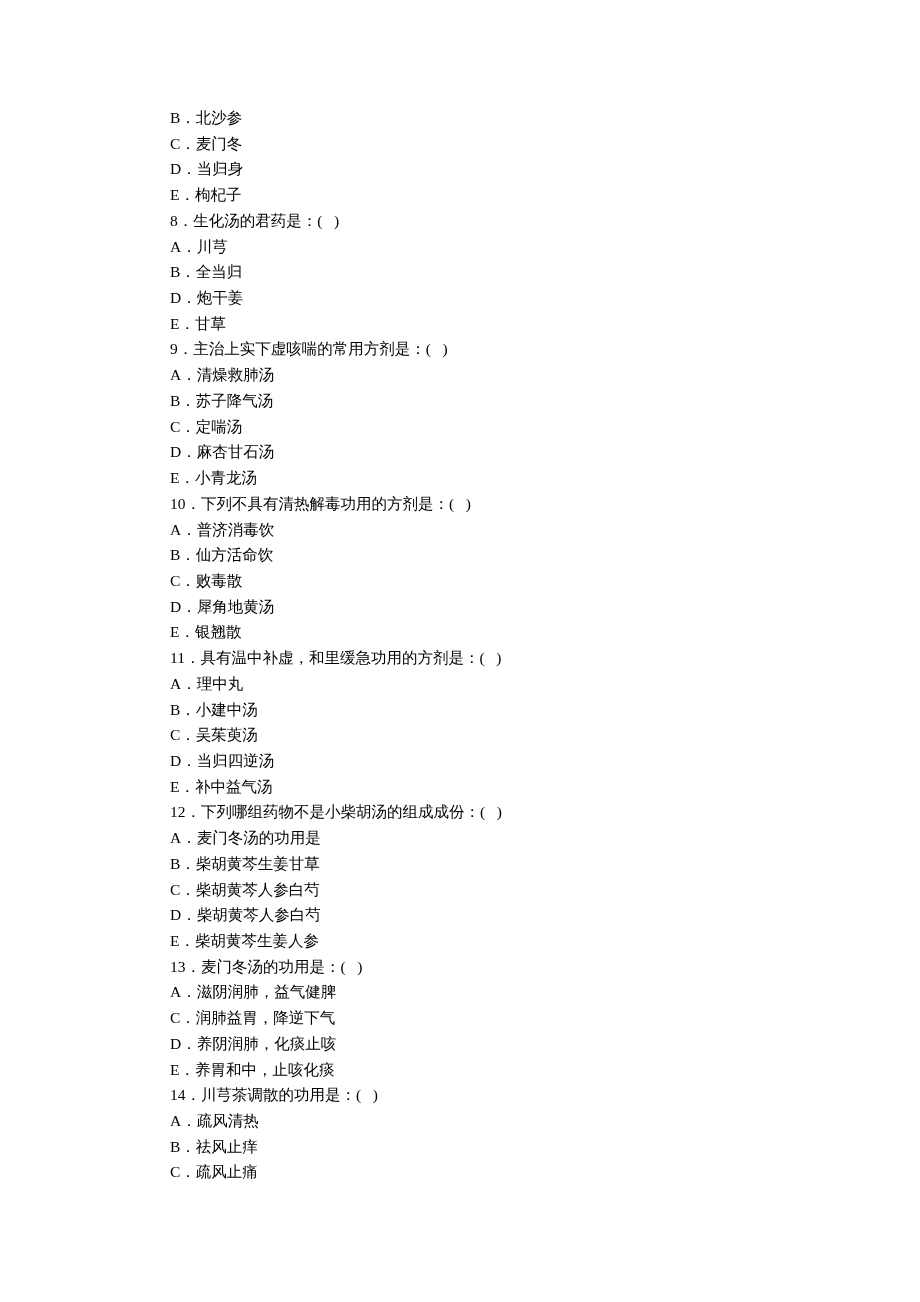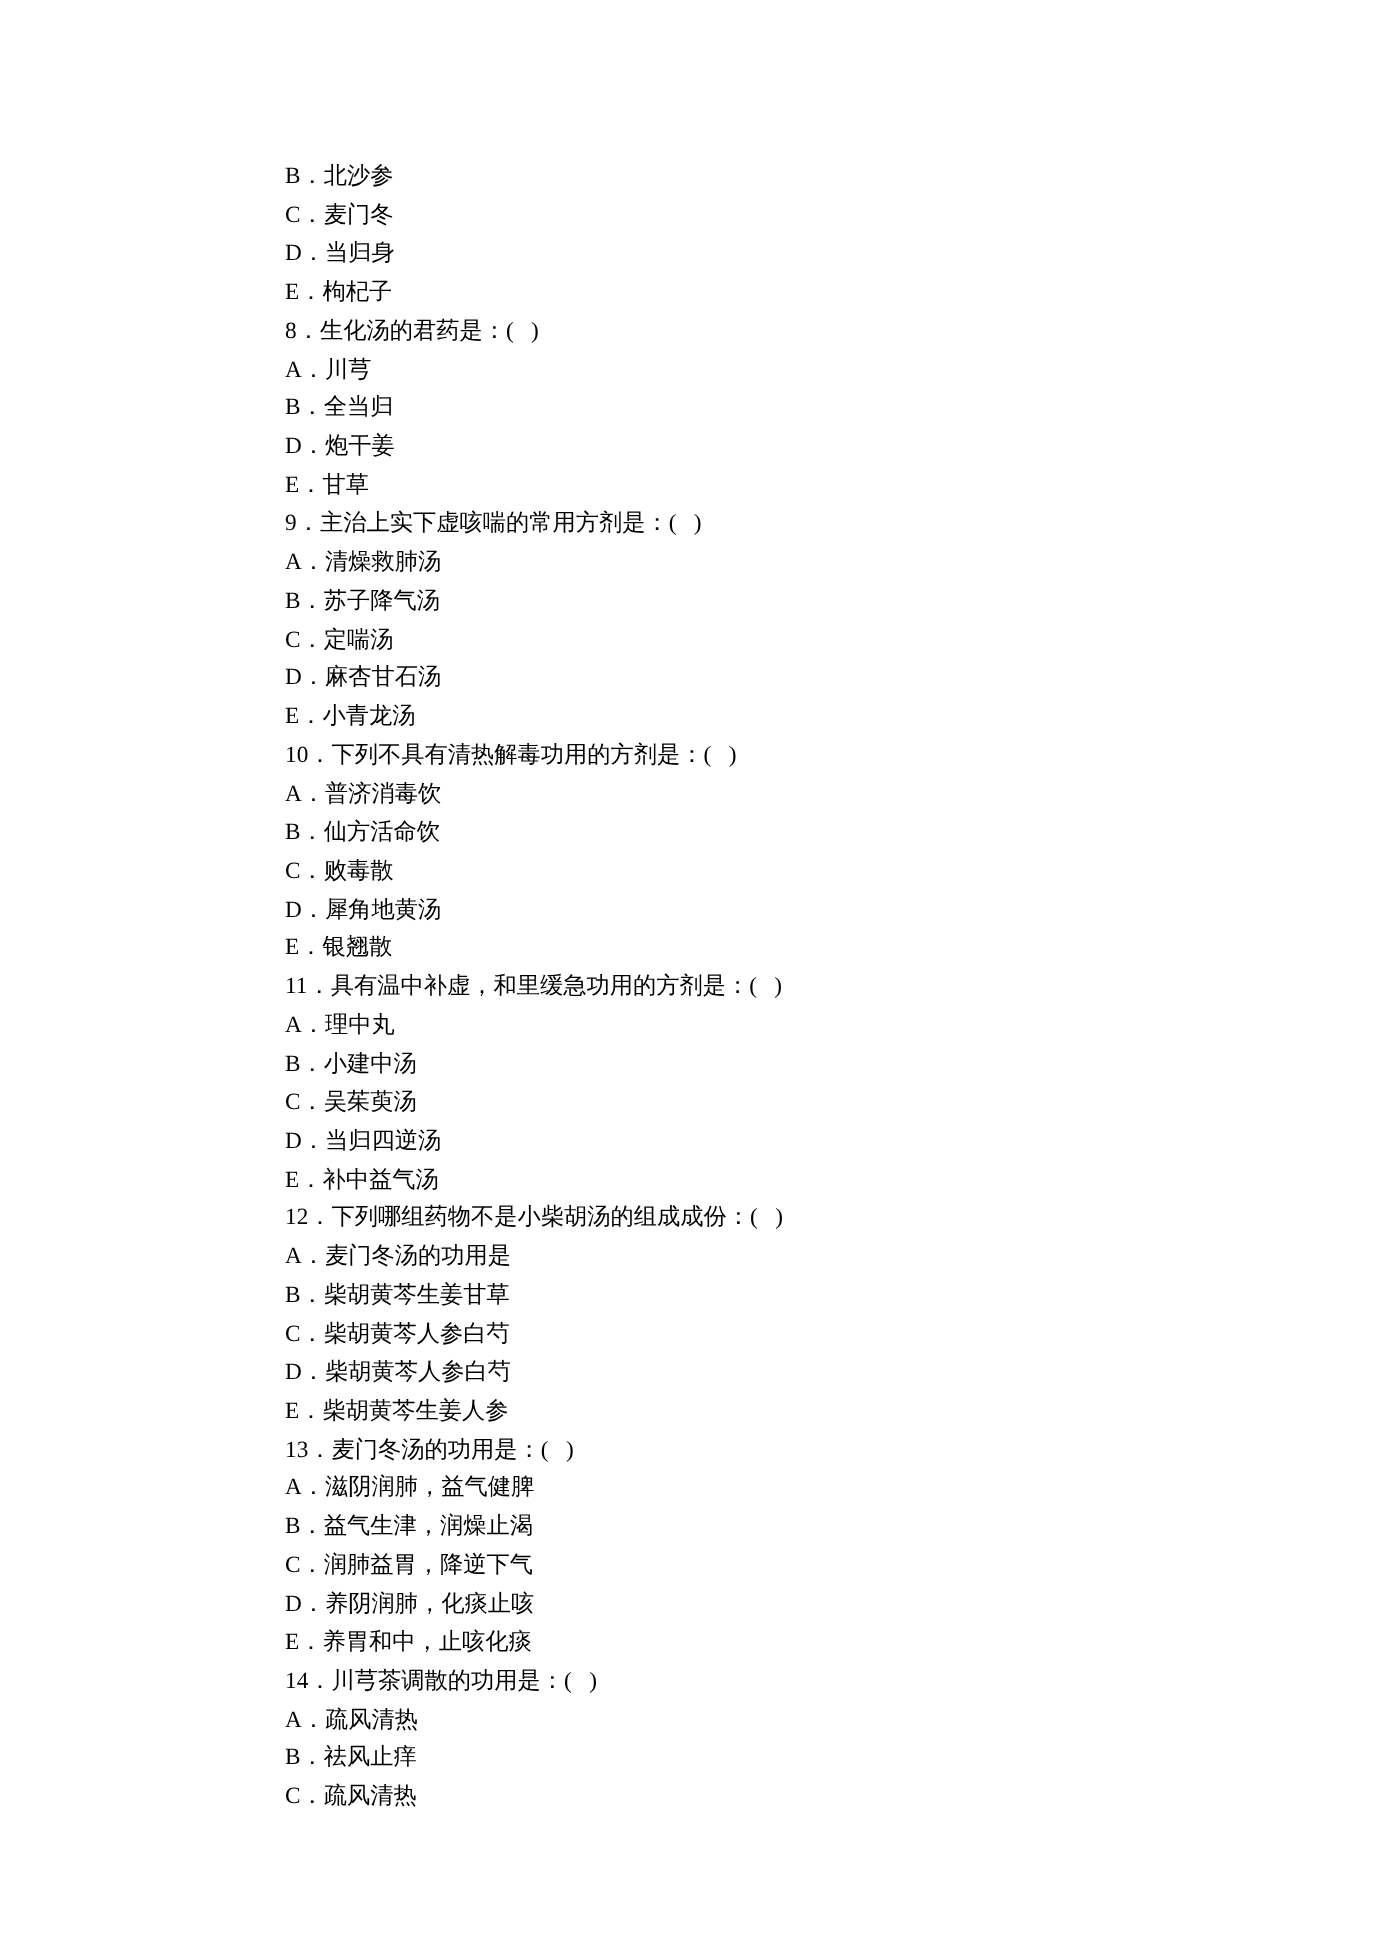--- a/index.html
+++ b/index.html
@@ -12,21 +12,20 @@
     line-height: 1.66;
   }
   .page {
     width: 920px;
     min-height: 1302px;
     box-sizing: border-box;
     padding: 105px 0 0 170px;
   }
   .line {
     white-space: pre;
-    margin-left: 20px;
   }
 </style>
 </head>
 <body>
 
 <div class="page">
   <div class="line">B．北沙参</div>
   <div class="line">C．麦门冬</div>
   <div class="line">D．当归身</div>
   <div class="line">E．枸杞子</div>
@@ -54,21 +53,20 @@
   <div class="line">D．当归四逆汤</div>
   <div class="line">E．补中益气汤</div>
   <div class="line">12．下列哪组药物不是小柴胡汤的组成成份：(   )</div>
   <div class="line">A．麦门冬汤的功用是</div>
   <div class="line">B．柴胡黄芩生姜甘草</div>
   <div class="line">C．柴胡黄芩人参白芍</div>
   <div class="line">D．柴胡黄芩人参白芍</div>
   <div class="line">E．柴胡黄芩生姜人参</div>
   <div class="line">13．麦门冬汤的功用是：(   )</div>
   <div class="line">A．滋阴润肺，益气健脾</div>
-  <div class="line">B．益气生津，润燥止渴</div>
   <div class="line">C．润肺益胃，降逆下气</div>
   <div class="line">D．养阴润肺，化痰止咳</div>
   <div class="line">E．养胃和中，止咳化痰</div>
   <div class="line">14．川芎茶调散的功用是：(   )</div>
   <div class="line">A．疏风清热</div>
   <div class="line">B．祛风止痒</div>
-  <div class="line">C．疏风清热</div>
+  <div class="line">C．疏风止痛</div>
 </div>
 
 </body></html>

